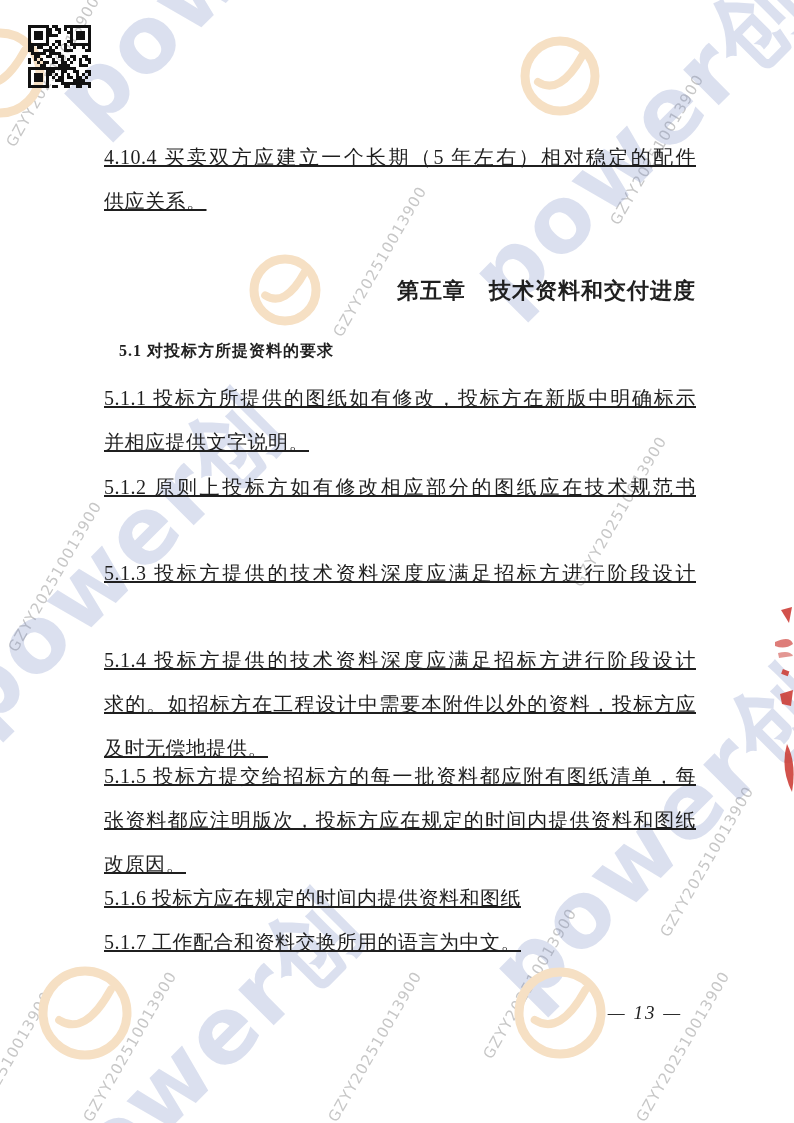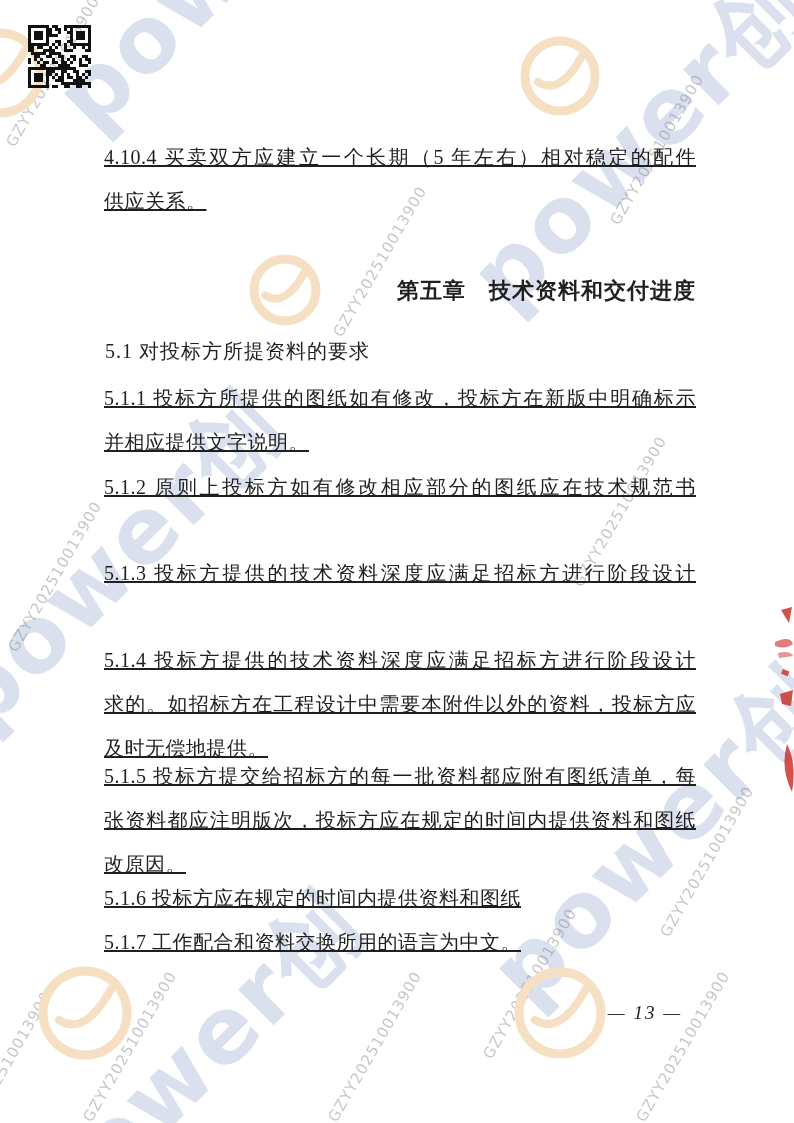--- a/index.html
+++ b/index.html
@@ -38,22 +38,22 @@
   .t-line.fill{
     white-space:normal;text-align:justify;text-align-last:justify;
     overflow:visible;
   }
   .chapter{
     position:absolute;left:104px;top:276px;width:592px;z-index:3;
     text-align:right;text-indent:52px;
     font-weight:bold;font-size:22px;line-height:30px;letter-spacing:1px;
   }
   .section-h{
-    position:absolute;left:105px;top:336px;z-index:3;
-    font-weight:normal;font-size:20px;line-height:30px;letter-spacing:1px;
+    position:absolute;left:119px;top:336px;z-index:3;
+    font-weight:bold;font-size:16px;line-height:30px;letter-spacing:1px;
   }
   .footer-num{
     position:absolute;left:556px;top:1000px;width:178px;z-index:3;
     text-align:center;font-size:19px;line-height:26px;letter-spacing:2px;font-style:italic;
   }
 </style>
 </head>
 <body>
 
 <div class="page">

